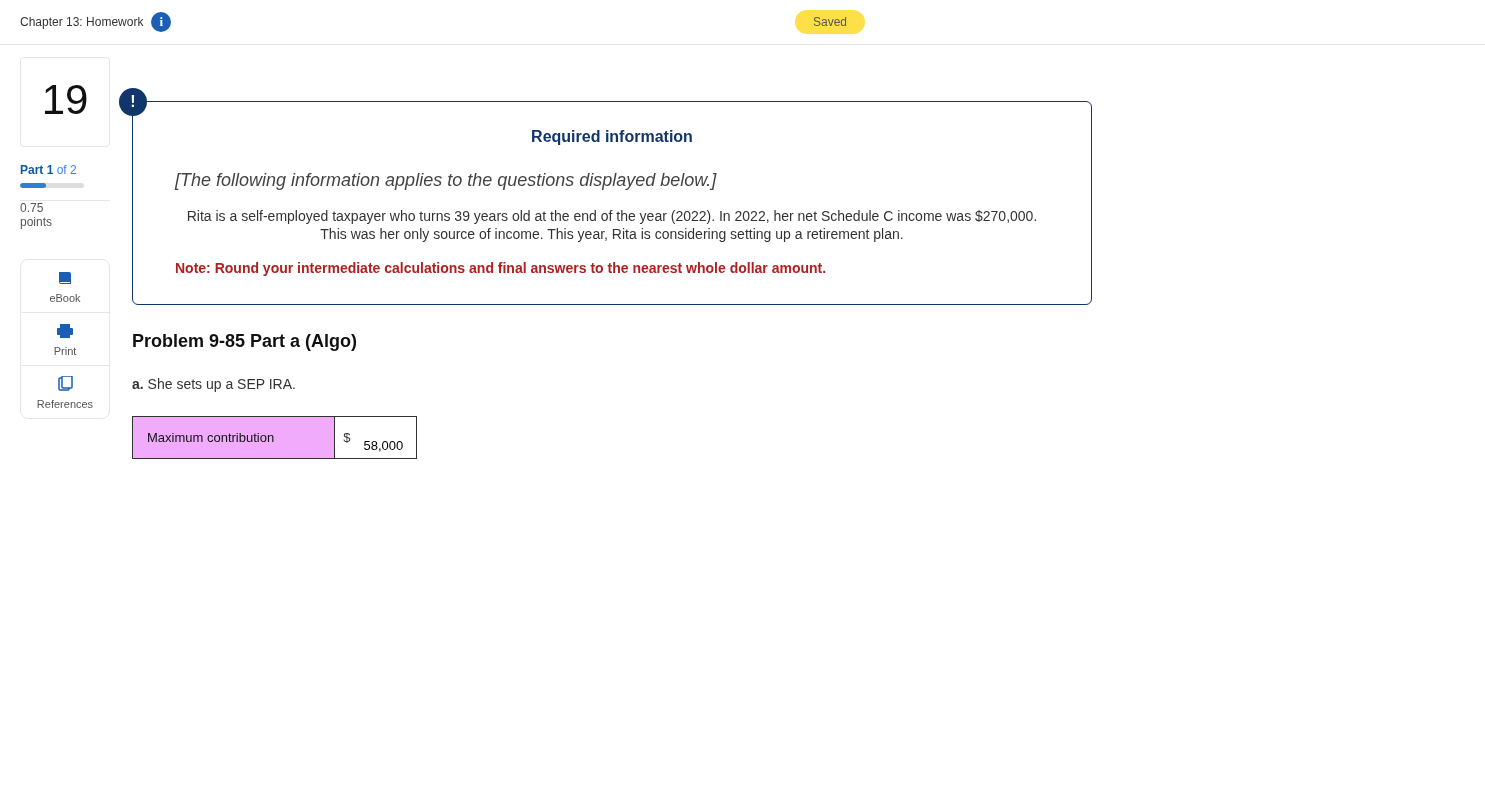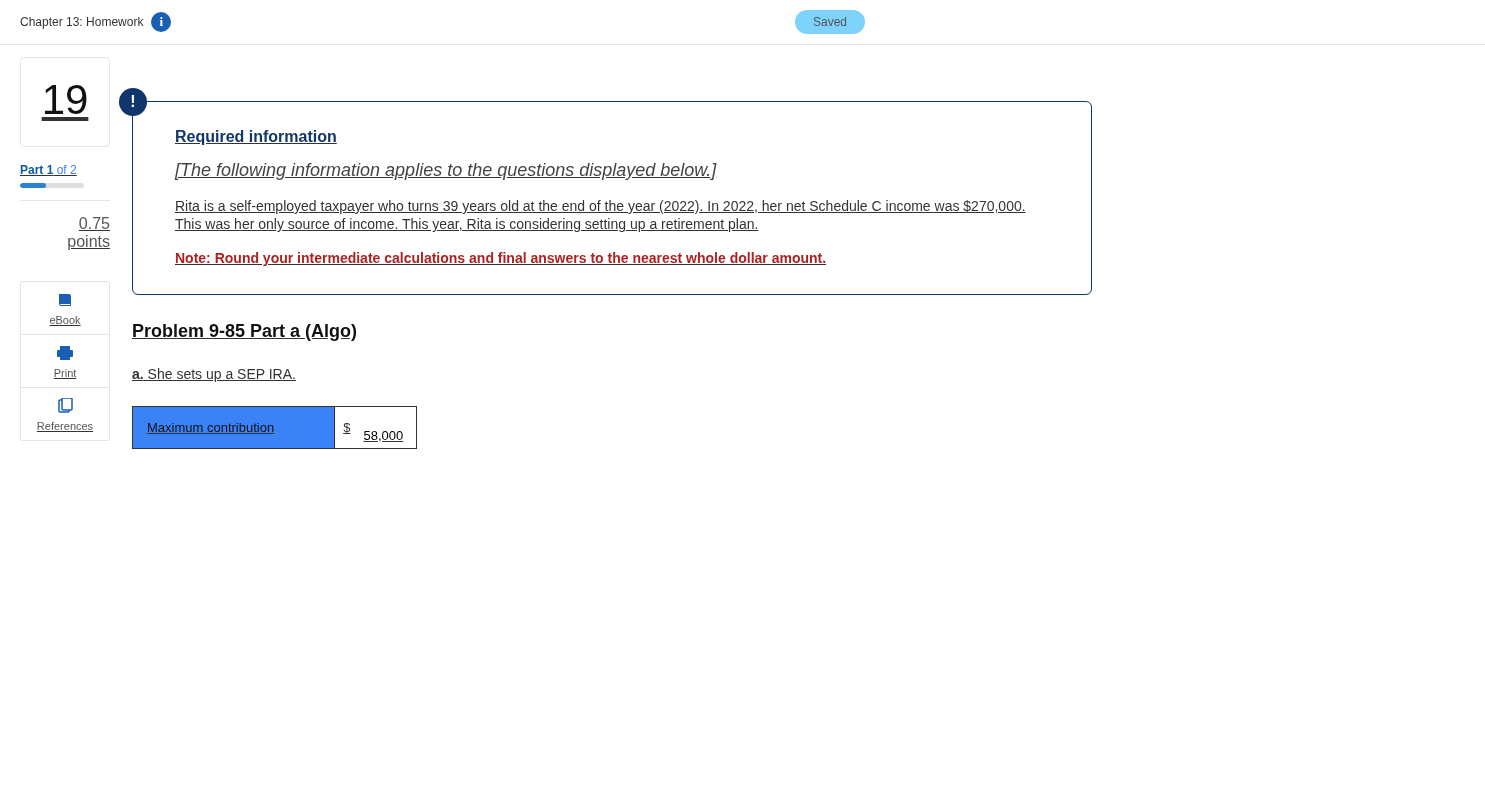--- a/index.html
+++ b/index.html
@@ -29,31 +29,30 @@
       display: inline-flex;
       align-items: center;
       justify-content: center;
       font-weight: bold;
       font-size: 13px;
       font-family: serif;
       cursor: pointer;
     }
     .header-spacer { flex: 1; }
     .saved-badge {
-      background: #7dd3fc;
+      background: #fde047;
       color: #555;
       font-size: 12px;
       padding: 5px 18px;
       border-radius: 14px;
       margin-right: 600px;
     }
     .layout {
       display: flex;
       padding: 12px 20px 0 20px;
-      text-decoration: underline;
     }
     .sidebar {
       width: 90px;
       flex: 0 0 90px;
       margin-right: 22px;
     }
     .q-card {
       border: 1px solid #e5e5e5;
       border-radius: 4px;
       text-align: center;
@@ -80,29 +79,27 @@
       width: 64px;
       overflow: hidden;
     }
     .progress-fill {
       height: 100%;
       background: #2b82d4;
       width: 40%;
       border-radius: 3px;
     }
     .points-block {
-      margin-top: 14px;
-      font-size: 16px;
+      font-size: 12px;
       color: #555;
-      text-align: right;
     }
     .tools {
       margin-top: 30px;
       border: 1px solid #e5e5e5;
-      border-radius: 2px;
+      border-radius: 8px;
     }
     .tool {
       display: flex;
       flex-direction: column;
       align-items: center;
       padding: 10px 4px 8px 4px;
       font-size: 11px;
       color: #555;
       border-bottom: 1px solid #e5e5e5;
       cursor: pointer;
@@ -132,35 +129,36 @@
       display: flex;
       align-items: center;
       justify-content: center;
       font-weight: bold;
       font-size: 16px;
     }
     .req-title {
       color: #11366b;
       font-weight: bold;
       font-size: 16px;
-      margin-bottom: 14px;
+      margin-bottom: 24px;
+      text-align: center;
     }
     .prob-num {
       font-weight: bold;
       font-size: 17px;
       color: #111;
       margin-bottom: 12px;
     }
     .applies {
       font-style: italic;
       color: #444;
       margin-bottom: 16px;
       font-size: 18px;
     }
-    .scenario { color: #333; font-size: 14px; margin-bottom: 16px; line-height: 1.3; }
+    .scenario { color: #333; font-size: 14px; margin-bottom: 16px; line-height: 1.3; text-align: center; }
     .question-line { color: #333; font-size: 14px; line-height: 1.3; }
     .note-red { color: #b02020; font-weight: bold; font-size: 14px; line-height: 1.3; }
     .part-title {
       font-weight: bold;
       font-size: 18px;
       margin: 26px 0 24px 0;
       color: #111;
     }
     .subq {
       font-size: 14px;
@@ -168,21 +166,21 @@
     }
     .subq-letter { font-weight: bold; }
     .answer-table {
       border-collapse: collapse;
     }
     .answer-table td {
       border: 1px solid #333;
       font-size: 13px;
     }
     .cell-label {
-      background: #3b82f6;
+      background: #f0abfc;
       padding: 5px 60px 5px 14px;
       color: #111;
     }
     .cell-value {
       background: #fff;
       padding: 0;
     }
     .value-wrap {
       display: flex;
       align-items: center;

